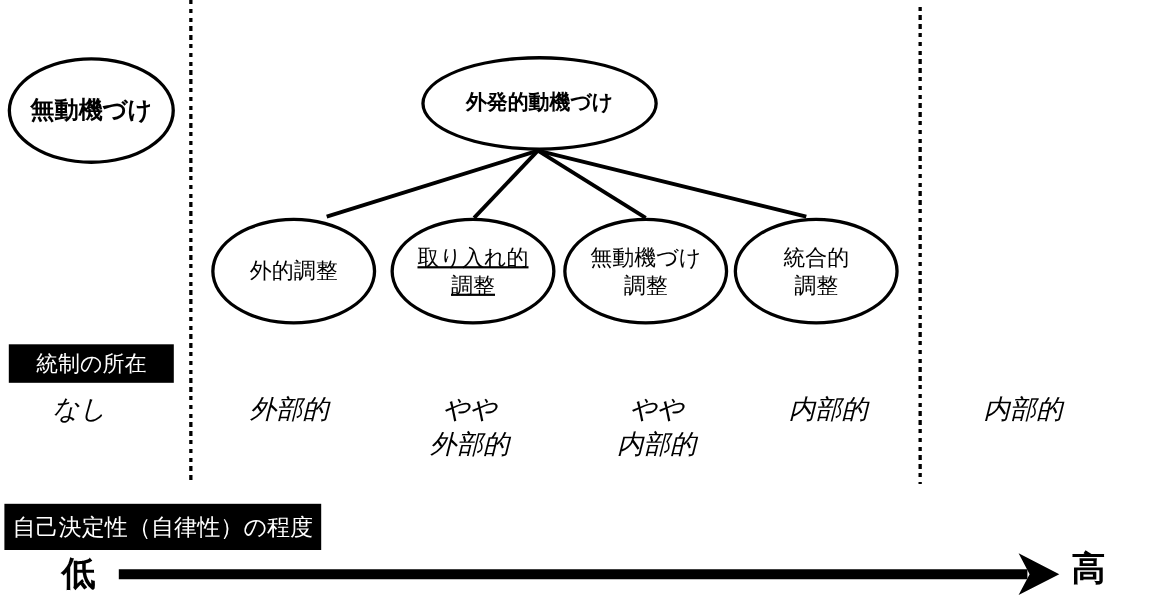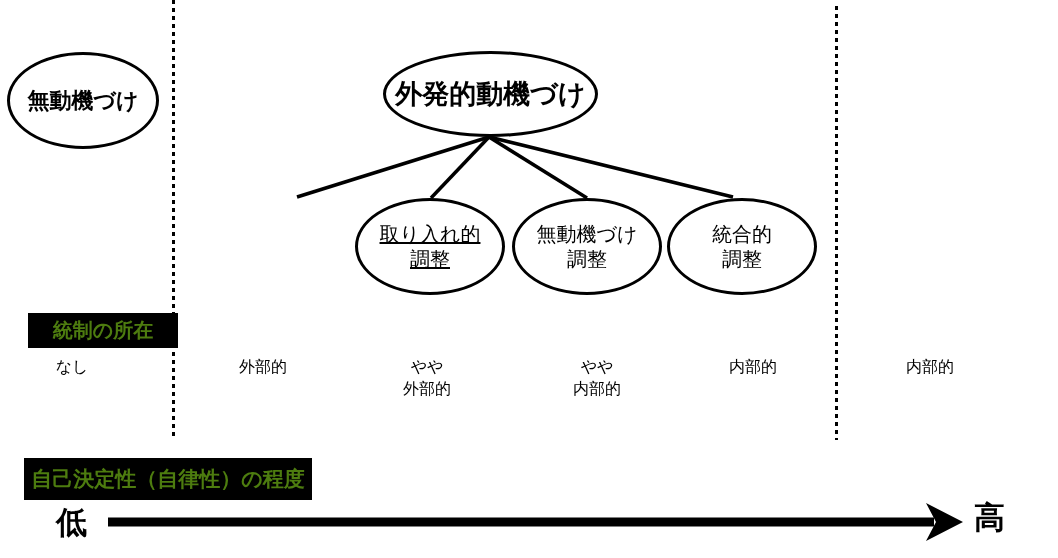--- a/index.html
+++ b/index.html
@@ -16,54 +16,54 @@
     position:absolute;
     border:3px solid #000;
     border-radius:50%;
     background:#fff;
     display:flex;align-items:center;justify-content:center;
     text-align:center;
     box-sizing:border-box;
     white-space:pre-line;
     line-height:1.25;
   }
-  .main-ellipse{font-weight:bold;font-size:27px;}
+  .main-ellipse{font-weight:bold;font-size:19px;}
   #ellipse-amotivation{left:7px;top:52px;width:152px;height:97px;font-size:22px;}
   #ellipse-extrinsic{left:383px;top:51px;width:215px;height:86px;}
   #ellipse-intrinsic{left:848px;top:53px;width:207px;height:87px;}
   .reg-ellipse{top:198px;width:150px;height:97px;font-size:20px;font-weight:normal;}
   #reg-0{left:192px;}
   #reg-1{left:355px;text-decoration:underline;}
   #reg-2{left:512px;}
   #reg-3{left:667px;}
   .vline{
     position:absolute;
     width:3px;
     background-image:repeating-linear-gradient(to bottom,#000 0,#000 4px,transparent 4px,transparent 8px);
   }
   #vline-left{left:172px;top:0;height:440px;}
   #vline-right{left:835px;top:6px;height:434px;}
   .black-label{
     position:absolute;
-    background:#000;color:#4d7c0f;
-    font-weight:bold;
+    background:#000;color:#ffffff;
+    font-weight:normal;
     display:flex;align-items:center;justify-content:center;
     box-sizing:border-box;
-    margin-left:20px;
   }
   #locus-header{left:8px;top:313px;width:150px;height:35px;font-size:20px;}
   #autonomy-header{left:4px;top:458px;width:288px;height:42px;font-size:21px;}
   .row-label{
     position:absolute;
     top:356px;
     width:140px;
     text-align:center;
-    font-size:16px;
+    font-size:24px;
     line-height:1.35;
     white-space:pre-line;
+    font-style:italic;
   }
   #row-0{left:2px;}
   #row-1{left:193px;}
   #row-2{left:357px;}
   #row-3{left:527px;}
   #row-4{left:683px;}
   #row-5{left:860px;}
   .axis-end{
     position:absolute;
     font-weight:bold;
@@ -89,20 +89,23 @@
     <line x1="489" y1="137" x2="733" y2="197" stroke="#000" stroke-width="3.5"></line>
   </svg>
 
   <div class="ellipse main-ellipse" id="ellipse-amotivation">
     <span>無動機づけ</span>
   </div>
   <div class="ellipse main-ellipse" id="ellipse-extrinsic">
     <span>外発的動機づけ</span>
   </div>
 
+  <div class="ellipse reg-ellipse" id="reg-0">
+    <span>外的調整</span>
+  </div>
   <div class="ellipse reg-ellipse" id="reg-1">
     <span>取り入れ的
 調整</span>
   </div>
   <div class="ellipse reg-ellipse" id="reg-2">
     <span>無動機づけ
 調整</span>
   </div>
   <div class="ellipse reg-ellipse" id="reg-3">
     <span>統合的

